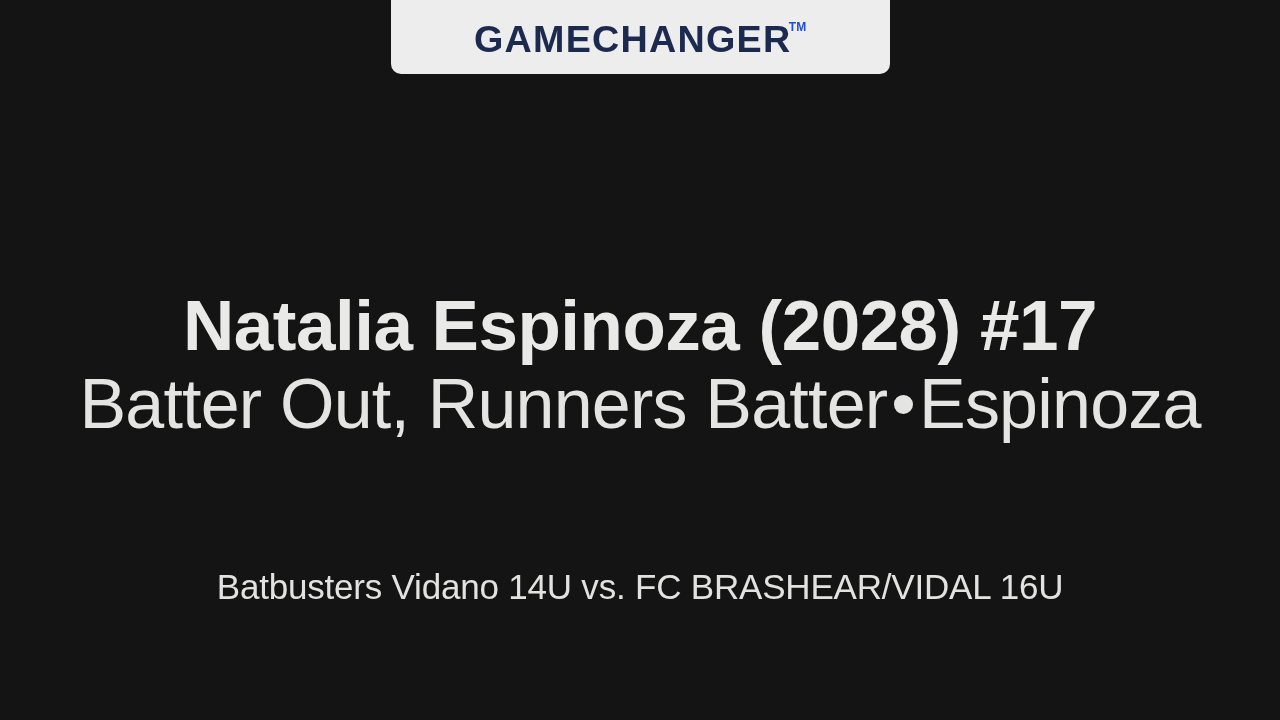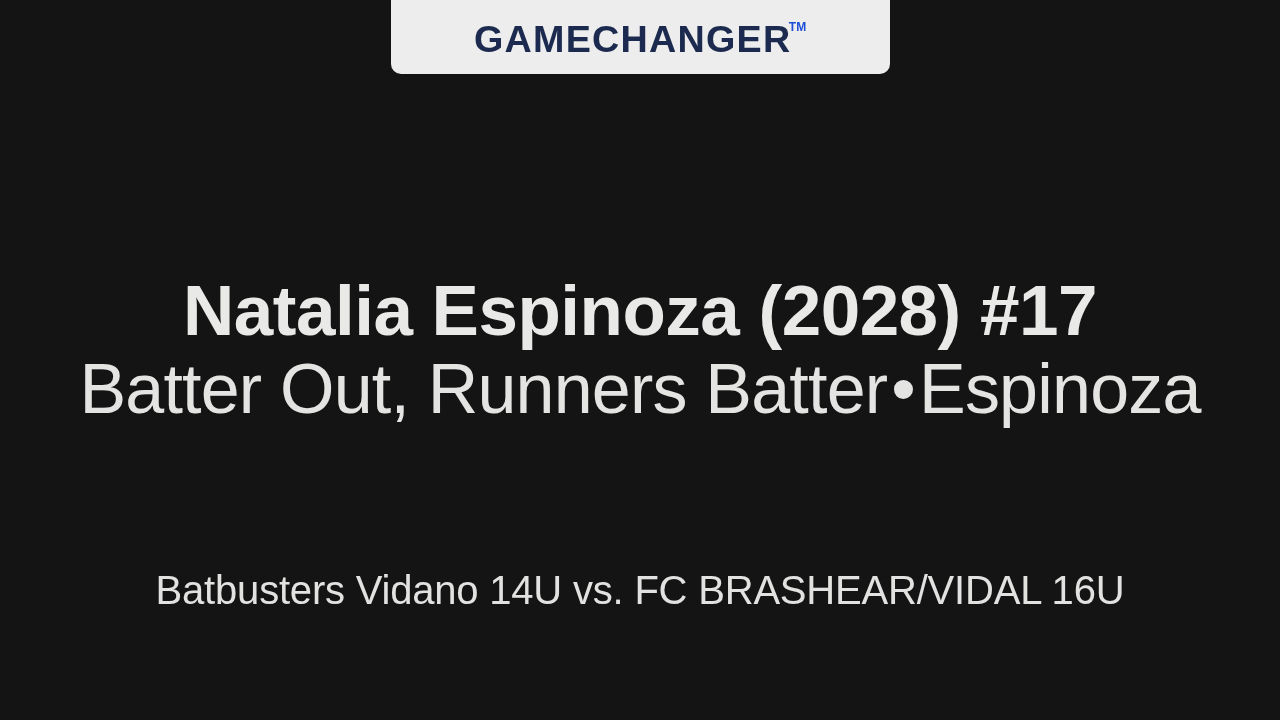--- a/index.html
+++ b/index.html
@@ -66,21 +66,21 @@
     line-height: 1;
     margin-left: 3px;
     margin-bottom: 1px;
   }
 
   
   .card-text {
     position: absolute;
     left: 0;
     right: 0;
-    top: 273px;
+    top: 288px;
     text-align: center;
     padding: 0 24px;
   }
 
   .play-title {
     font-family: "Liberation Sans", sans-serif;
     font-weight: 700;
     font-size: 71px;
     line-height: 1.06;
     color: #e9eae8;
@@ -107,21 +107,21 @@
   
   .matchup {
     position: absolute;
     left: 0;
     right: 0;
     top: 566px;
     text-align: center;
     padding: 0 24px;
     font-family: "Liberation Sans", sans-serif;
     font-weight: 400;
-    font-size: 40px;
+    font-size: 35px;
     line-height: 1.2;
     color: #e2e3e1;
     letter-spacing: -0.2px;
     white-space: nowrap;
   }
 </style>
 </head>
 <body>
 
 <div class="stage">

